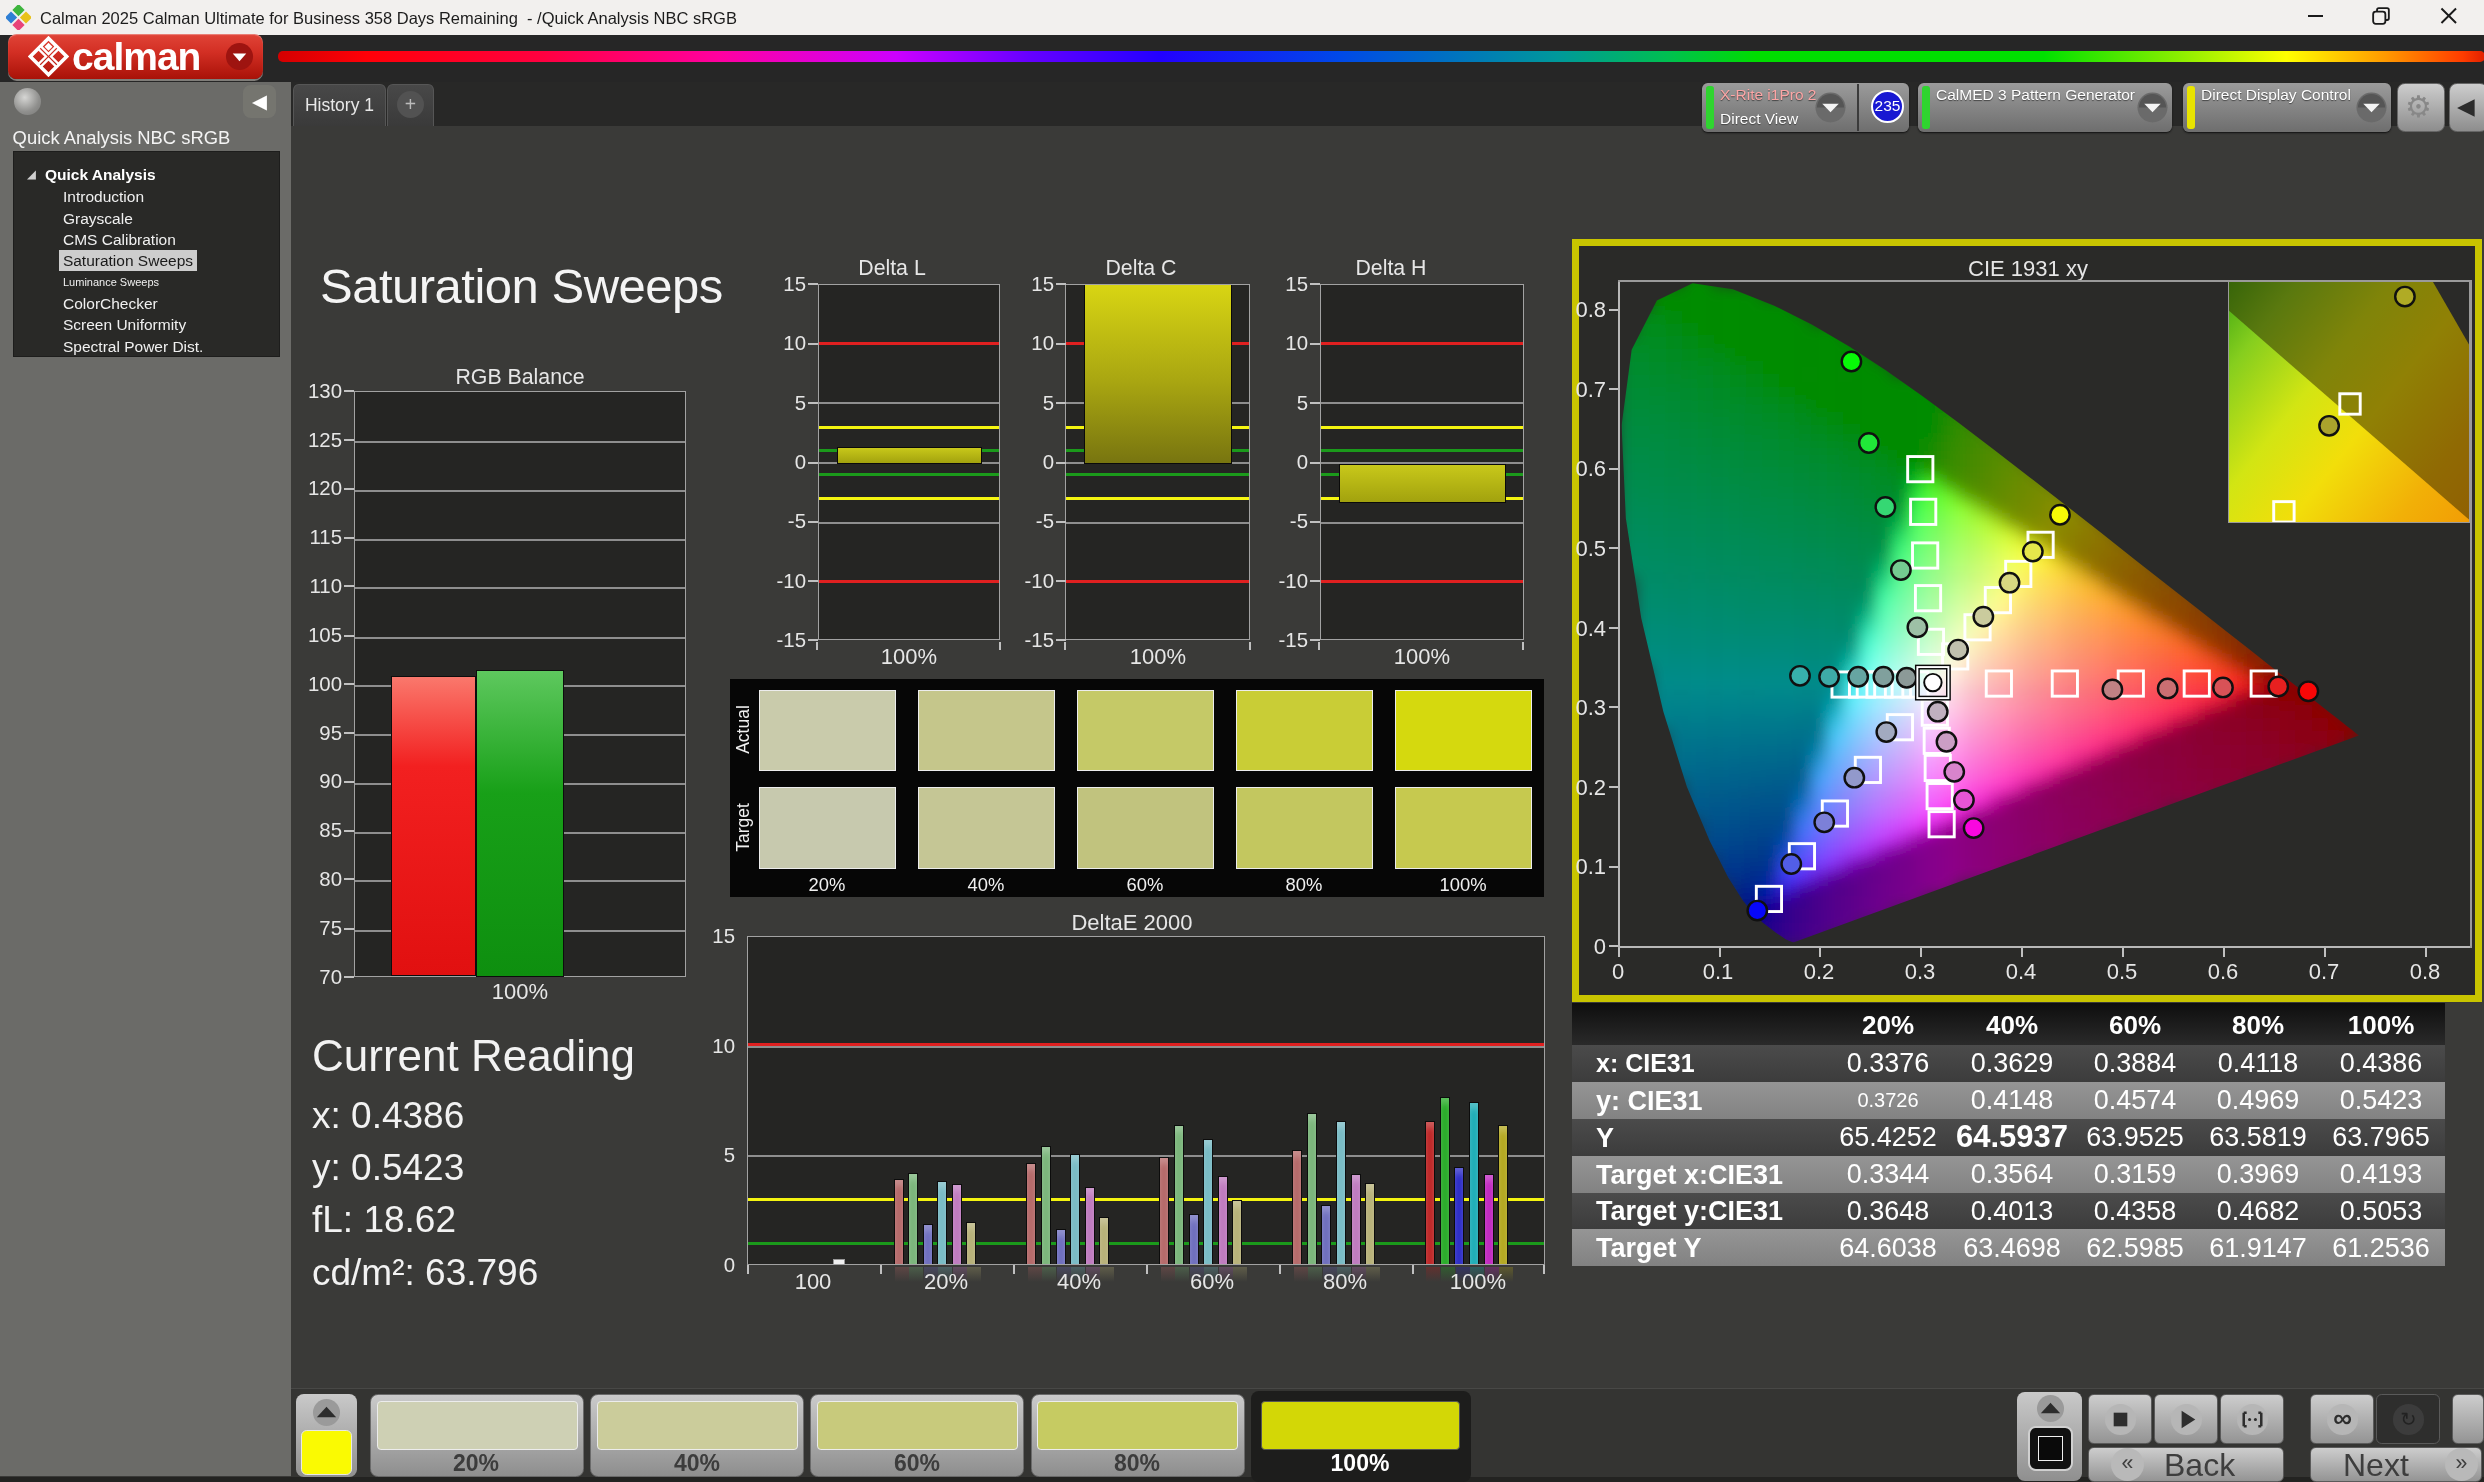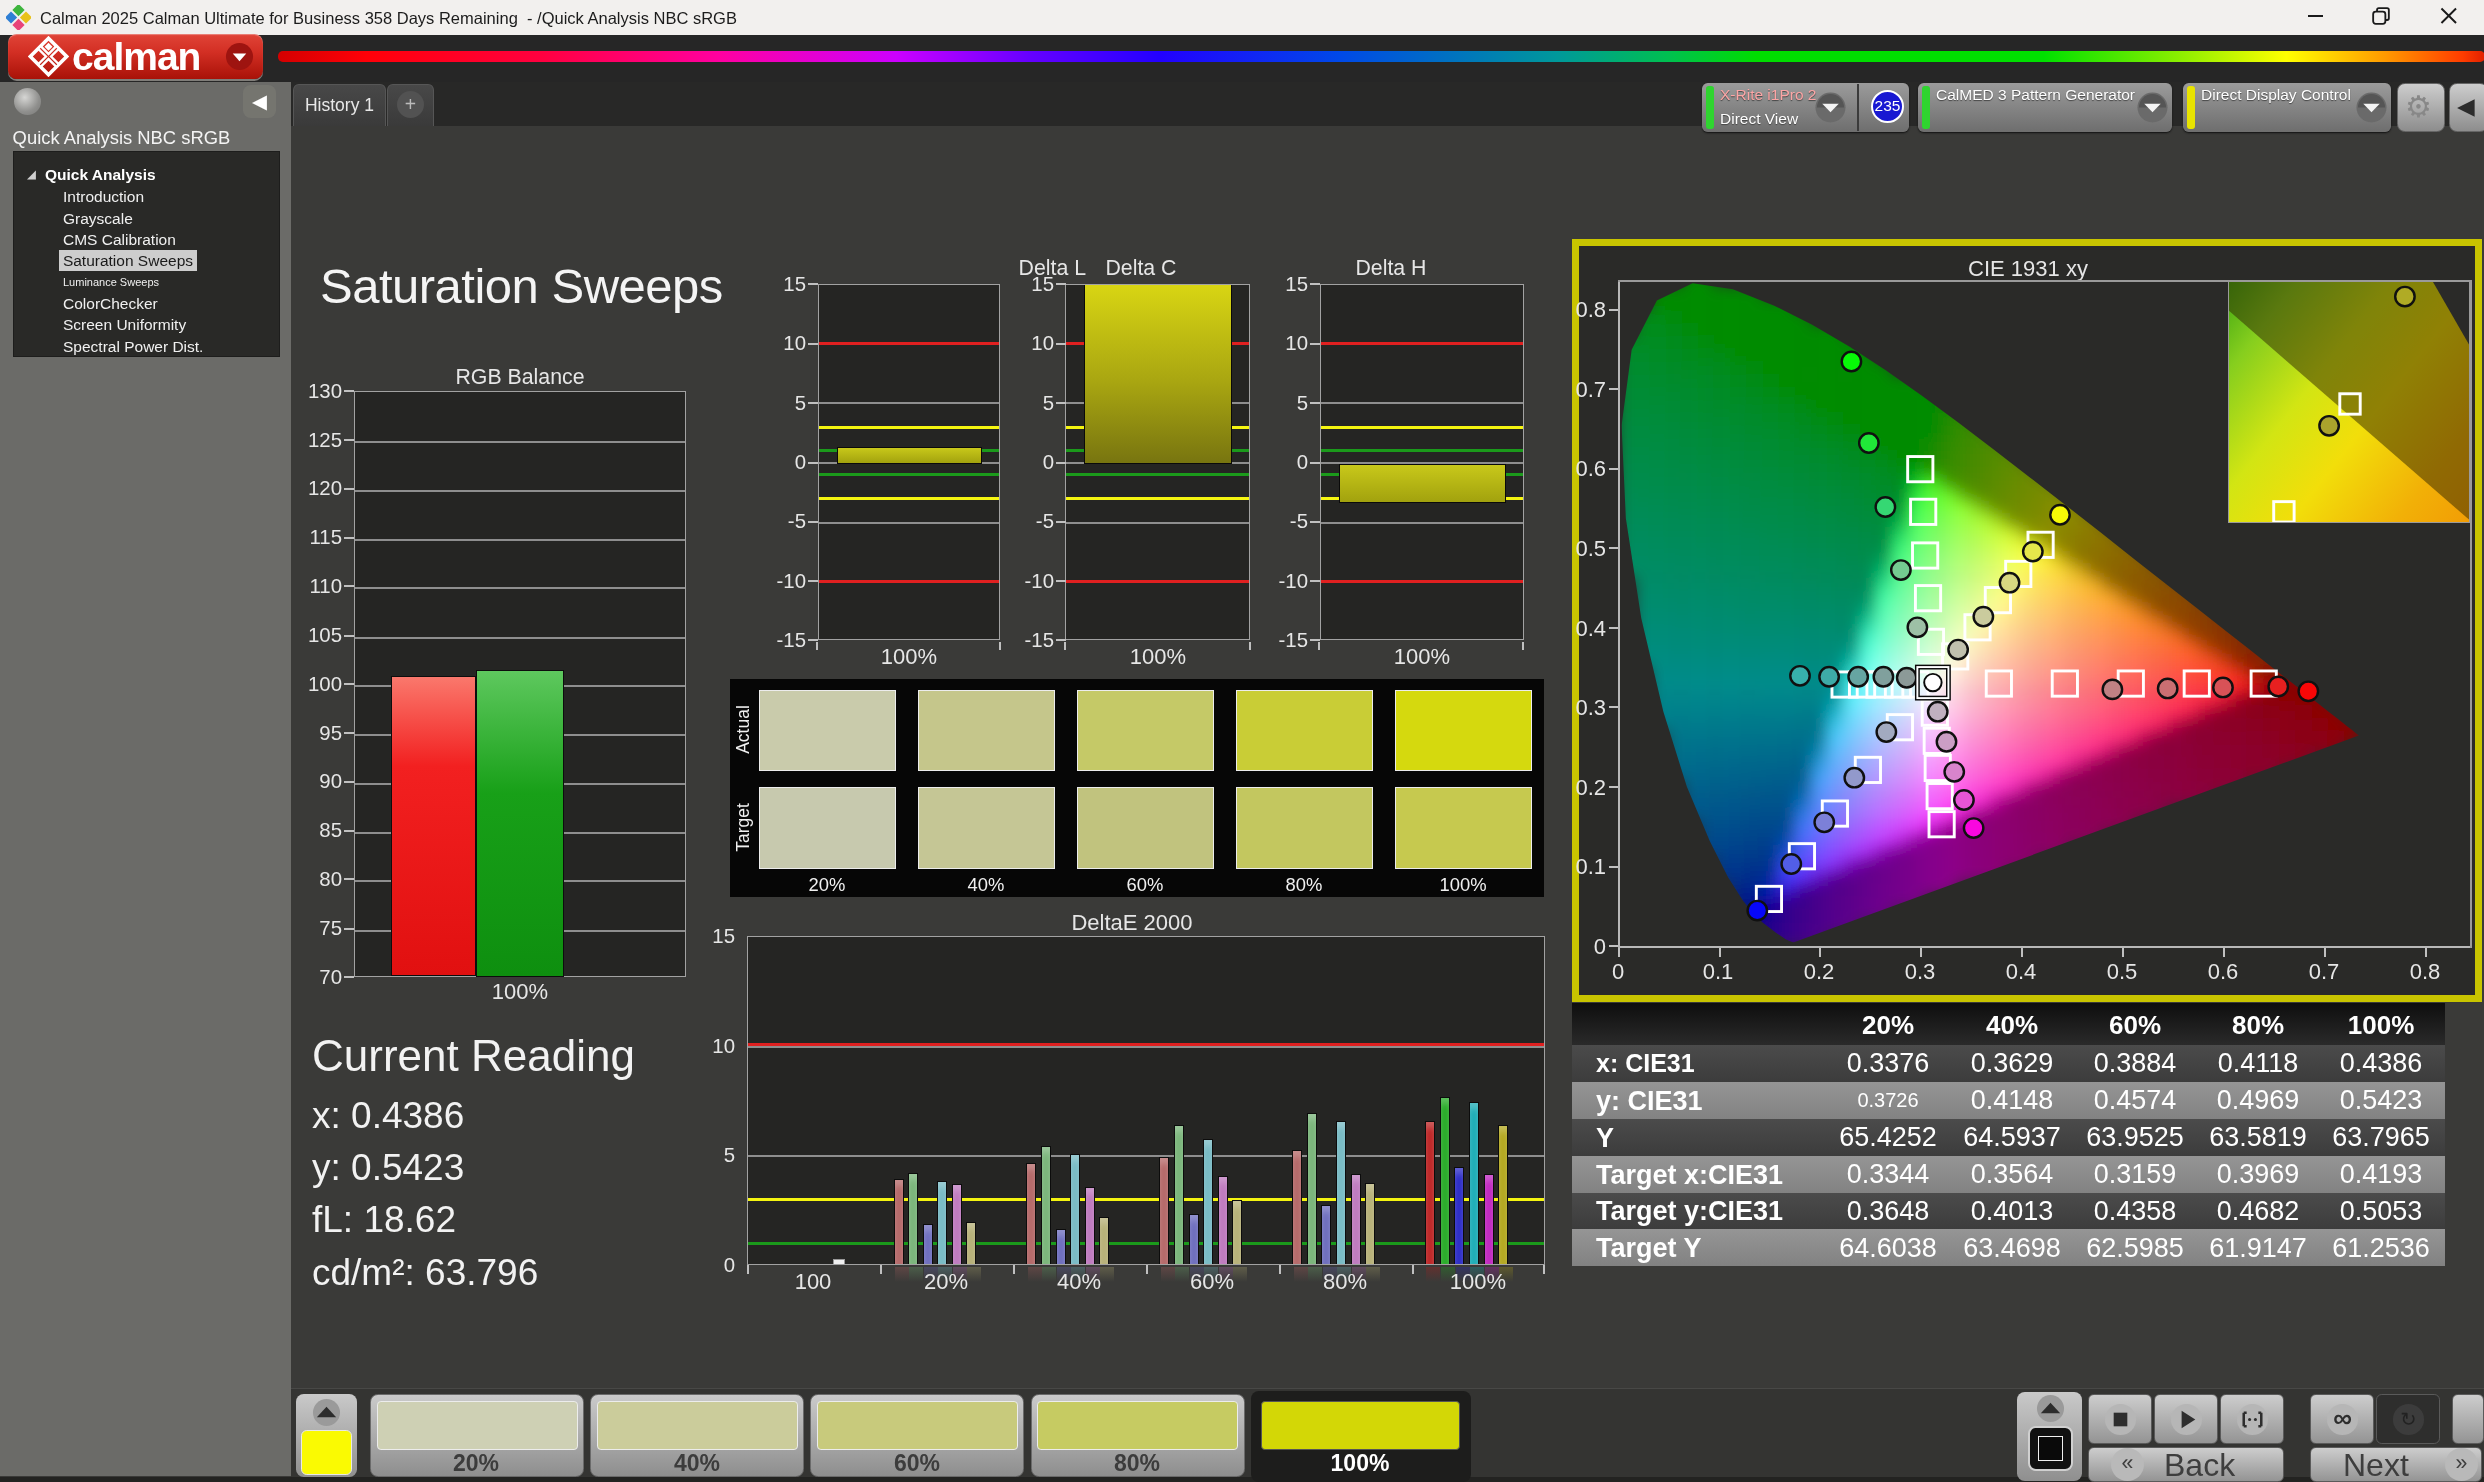--- a/index.html
+++ b/index.html
@@ -136,21 +136,21 @@
 <div style="position:absolute;left:-46px;width:388px;text-align:right;top:908px;height:41px;line-height:41px;font-size:20.4px;color:#e6e6e6;font-weight:normal;">75</div>
 <div style="position:absolute;left:344px;top:928px;width:9.7px;height:1.9px;background:#c0c0c0"></div>
 <div style="position:absolute;left:-46px;width:388px;text-align:right;top:957px;height:41px;line-height:41px;font-size:20.4px;color:#e6e6e6;font-weight:normal;">70</div>
 <div style="position:absolute;left:344px;top:976px;width:9.7px;height:1.9px;background:#c0c0c0"></div>
 <div style="position:absolute;left:326px;width:388px;text-align:center;top:969px;height:45px;line-height:45px;font-size:22px;color:#e6e6e6;font-weight:normal;">100%</div>
 <div style="position:absolute;left:312px;top:1031px;font-size:44px;color:#f2f2f2">Current Reading</div>
 <div style="position:absolute;left:312px;top:1095px;font-size:37px;color:#f2f2f2">x: 0.4386</div>
 <div style="position:absolute;left:312px;top:1147px;font-size:37px;color:#f2f2f2">y: 0.5423</div>
 <div style="position:absolute;left:312px;top:1199px;font-size:37px;color:#f2f2f2">fL: 18.62</div>
 <div style="position:absolute;left:312px;top:1252px;font-size:37px;color:#f2f2f2">cd/m²: 63.796</div>
-<div style="position:absolute;left:698px;width:388px;text-align:right;top:247px;height:43px;line-height:43px;font-size:21.3px;color:#e6e6e6;font-weight:normal;">Delta L</div>
+<div style="position:absolute;left:698px;width:388px;text-align:center;top:247px;height:43px;line-height:43px;font-size:21.3px;color:#e6e6e6;font-weight:normal;">Delta L</div>
 <div style="position:absolute;left:818px;top:284px;width:182px;height:356px;background:#252523;border:1.9px solid #a2a2a2;overflow:hidden">
     <div style="position:absolute;left:0;right:0;top:58px;height:1.9px;background:#8e8e8e"></div>
     <div style="position:absolute;left:0;right:0;top:117px;height:1.9px;background:#8e8e8e"></div>
     <div style="position:absolute;left:0;right:0;top:177px;height:1.9px;background:#8e8e8e"></div>
     <div style="position:absolute;left:0;right:0;top:237px;height:1.9px;background:#8e8e8e"></div>
     <div style="position:absolute;left:0;right:0;top:296px;height:1.9px;background:#8e8e8e"></div>
     <div style="position:absolute;left:0;right:0;top:57px;height:2.9px;background:#e02020"></div>
     <div style="position:absolute;left:0;right:0;top:295px;height:2.9px;background:#e02020"></div>
     <div style="position:absolute;left:0;right:0;top:141px;height:2.9px;background:#f4f410"></div>
     <div style="position:absolute;left:0;right:0;top:212px;height:2.9px;background:#f4f410"></div>
@@ -1895,21 +1895,21 @@
 <div style="position:absolute;left:1572px;top:1082px;width:873px;height:37px;background:linear-gradient(180deg,#959595,#828282)"></div>
 <div style="position:absolute;left:1596px;top:1086px;font-size:27px;font-weight:bold;color:#fff">y: CIE31</div>
 <div style="position:absolute;left:1694px;width:388px;text-align:center;top:1073px;height:54px;line-height:54px;font-size:20px;color:#fff;font-weight:normal;">0.3726</div>
 <div style="position:absolute;left:1818px;width:388px;text-align:center;top:1073px;height:54px;line-height:54px;font-size:27px;color:#fff;font-weight:normal;">0.4148</div>
 <div style="position:absolute;left:1941px;width:388px;text-align:center;top:1073px;height:54px;line-height:54px;font-size:27px;color:#fff;font-weight:normal;">0.4574</div>
 <div style="position:absolute;left:2064px;width:388px;text-align:center;top:1073px;height:54px;line-height:54px;font-size:27px;color:#fff;font-weight:normal;">0.4969</div>
 <div style="position:absolute;left:2187px;width:388px;text-align:center;top:1073px;height:54px;line-height:54px;font-size:27px;color:#fff;font-weight:normal;">0.5423</div>
 <div style="position:absolute;left:1572px;top:1119px;width:873px;height:37px;background:linear-gradient(180deg,#4b4b4b,#3c3c3c)"></div>
 <div style="position:absolute;left:1596px;top:1123px;font-size:27px;font-weight:bold;color:#fff">Y</div>
 <div style="position:absolute;left:1694px;width:388px;text-align:center;top:1110px;height:54px;line-height:54px;font-size:27px;color:#fff;font-weight:normal;">65.4252</div>
-<div style="position:absolute;left:1818px;width:388px;text-align:center;top:1110px;height:54px;line-height:54px;font-size:27px;color:#fff;font-weight:normal;">64.5937</div>
+<div style="position:absolute;left:1818px;width:388px;text-align:center;top:1110px;height:54px;line-height:54px;font-size:31px;color:#fff;font-weight:bold;">64.5937</div>
 <div style="position:absolute;left:1941px;width:388px;text-align:center;top:1110px;height:54px;line-height:54px;font-size:27px;color:#fff;font-weight:normal;">63.9525</div>
 <div style="position:absolute;left:2064px;width:388px;text-align:center;top:1110px;height:54px;line-height:54px;font-size:27px;color:#fff;font-weight:normal;">63.5819</div>
 <div style="position:absolute;left:2187px;width:388px;text-align:center;top:1110px;height:54px;line-height:54px;font-size:27px;color:#fff;font-weight:normal;">63.7965</div>
 <div style="position:absolute;left:1572px;top:1156px;width:873px;height:37px;background:linear-gradient(180deg,#959595,#828282)"></div>
 <div style="position:absolute;left:1596px;top:1160px;font-size:27px;font-weight:bold;color:#fff">Target x:CIE31</div>
 <div style="position:absolute;left:1694px;width:388px;text-align:center;top:1147px;height:54px;line-height:54px;font-size:27px;color:#fff;font-weight:normal;">0.3344</div>
 <div style="position:absolute;left:1818px;width:388px;text-align:center;top:1147px;height:54px;line-height:54px;font-size:27px;color:#fff;font-weight:normal;">0.3564</div>
 <div style="position:absolute;left:1941px;width:388px;text-align:center;top:1147px;height:54px;line-height:54px;font-size:27px;color:#fff;font-weight:normal;">0.3159</div>
 <div style="position:absolute;left:2064px;width:388px;text-align:center;top:1147px;height:54px;line-height:54px;font-size:27px;color:#fff;font-weight:normal;">0.3969</div>
 <div style="position:absolute;left:2187px;width:388px;text-align:center;top:1147px;height:54px;line-height:54px;font-size:27px;color:#fff;font-weight:normal;">0.4193</div>

